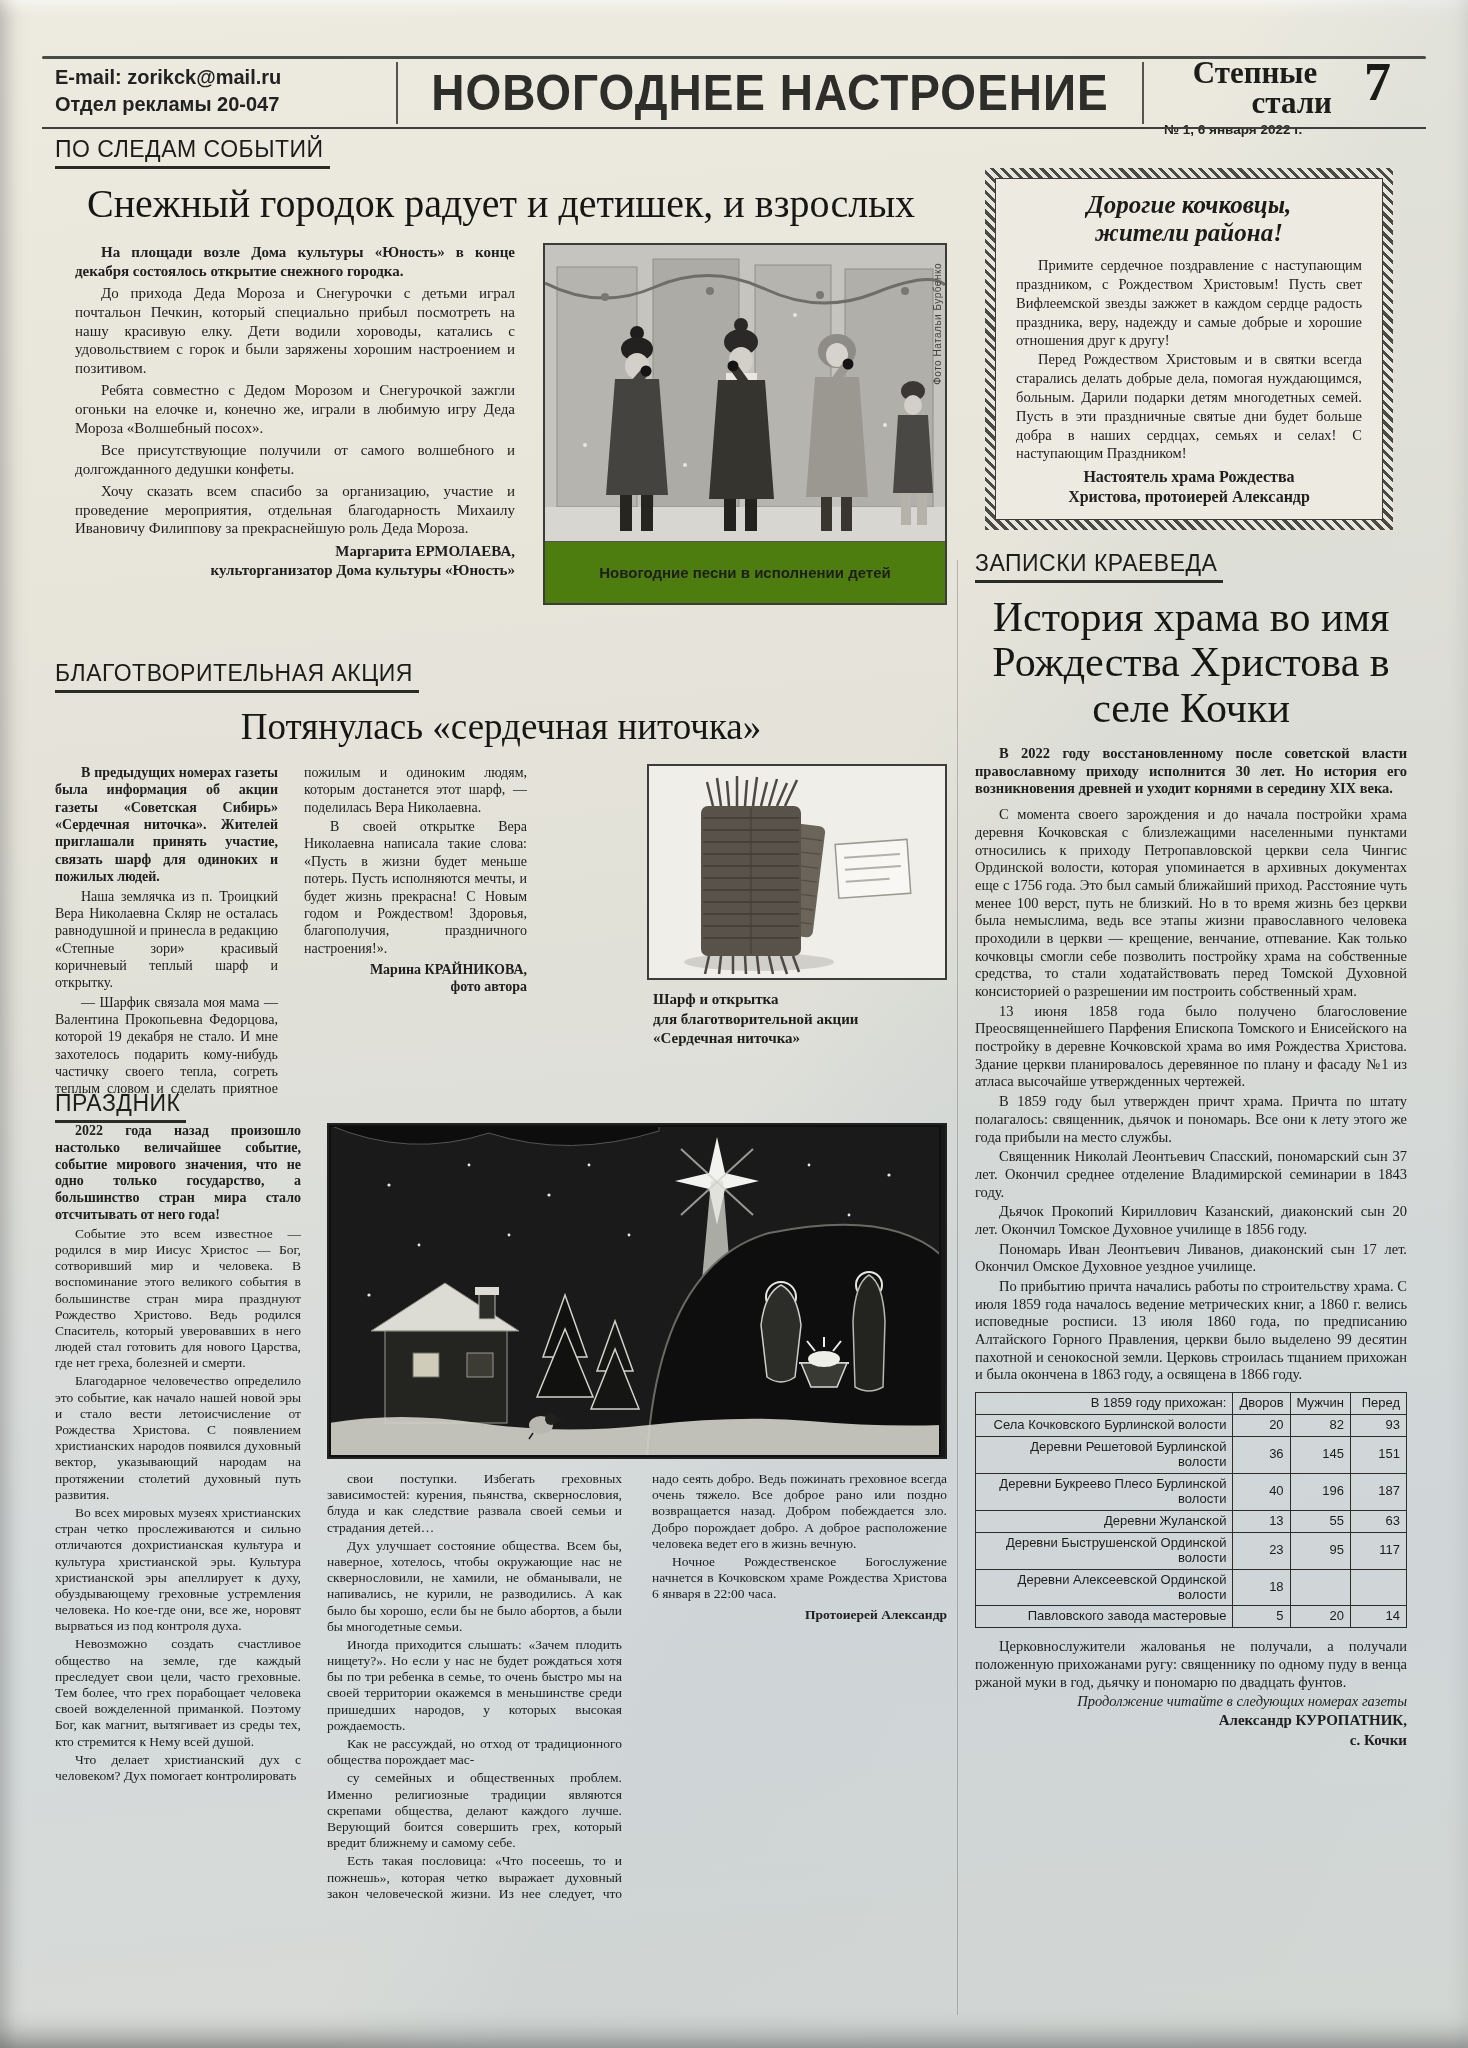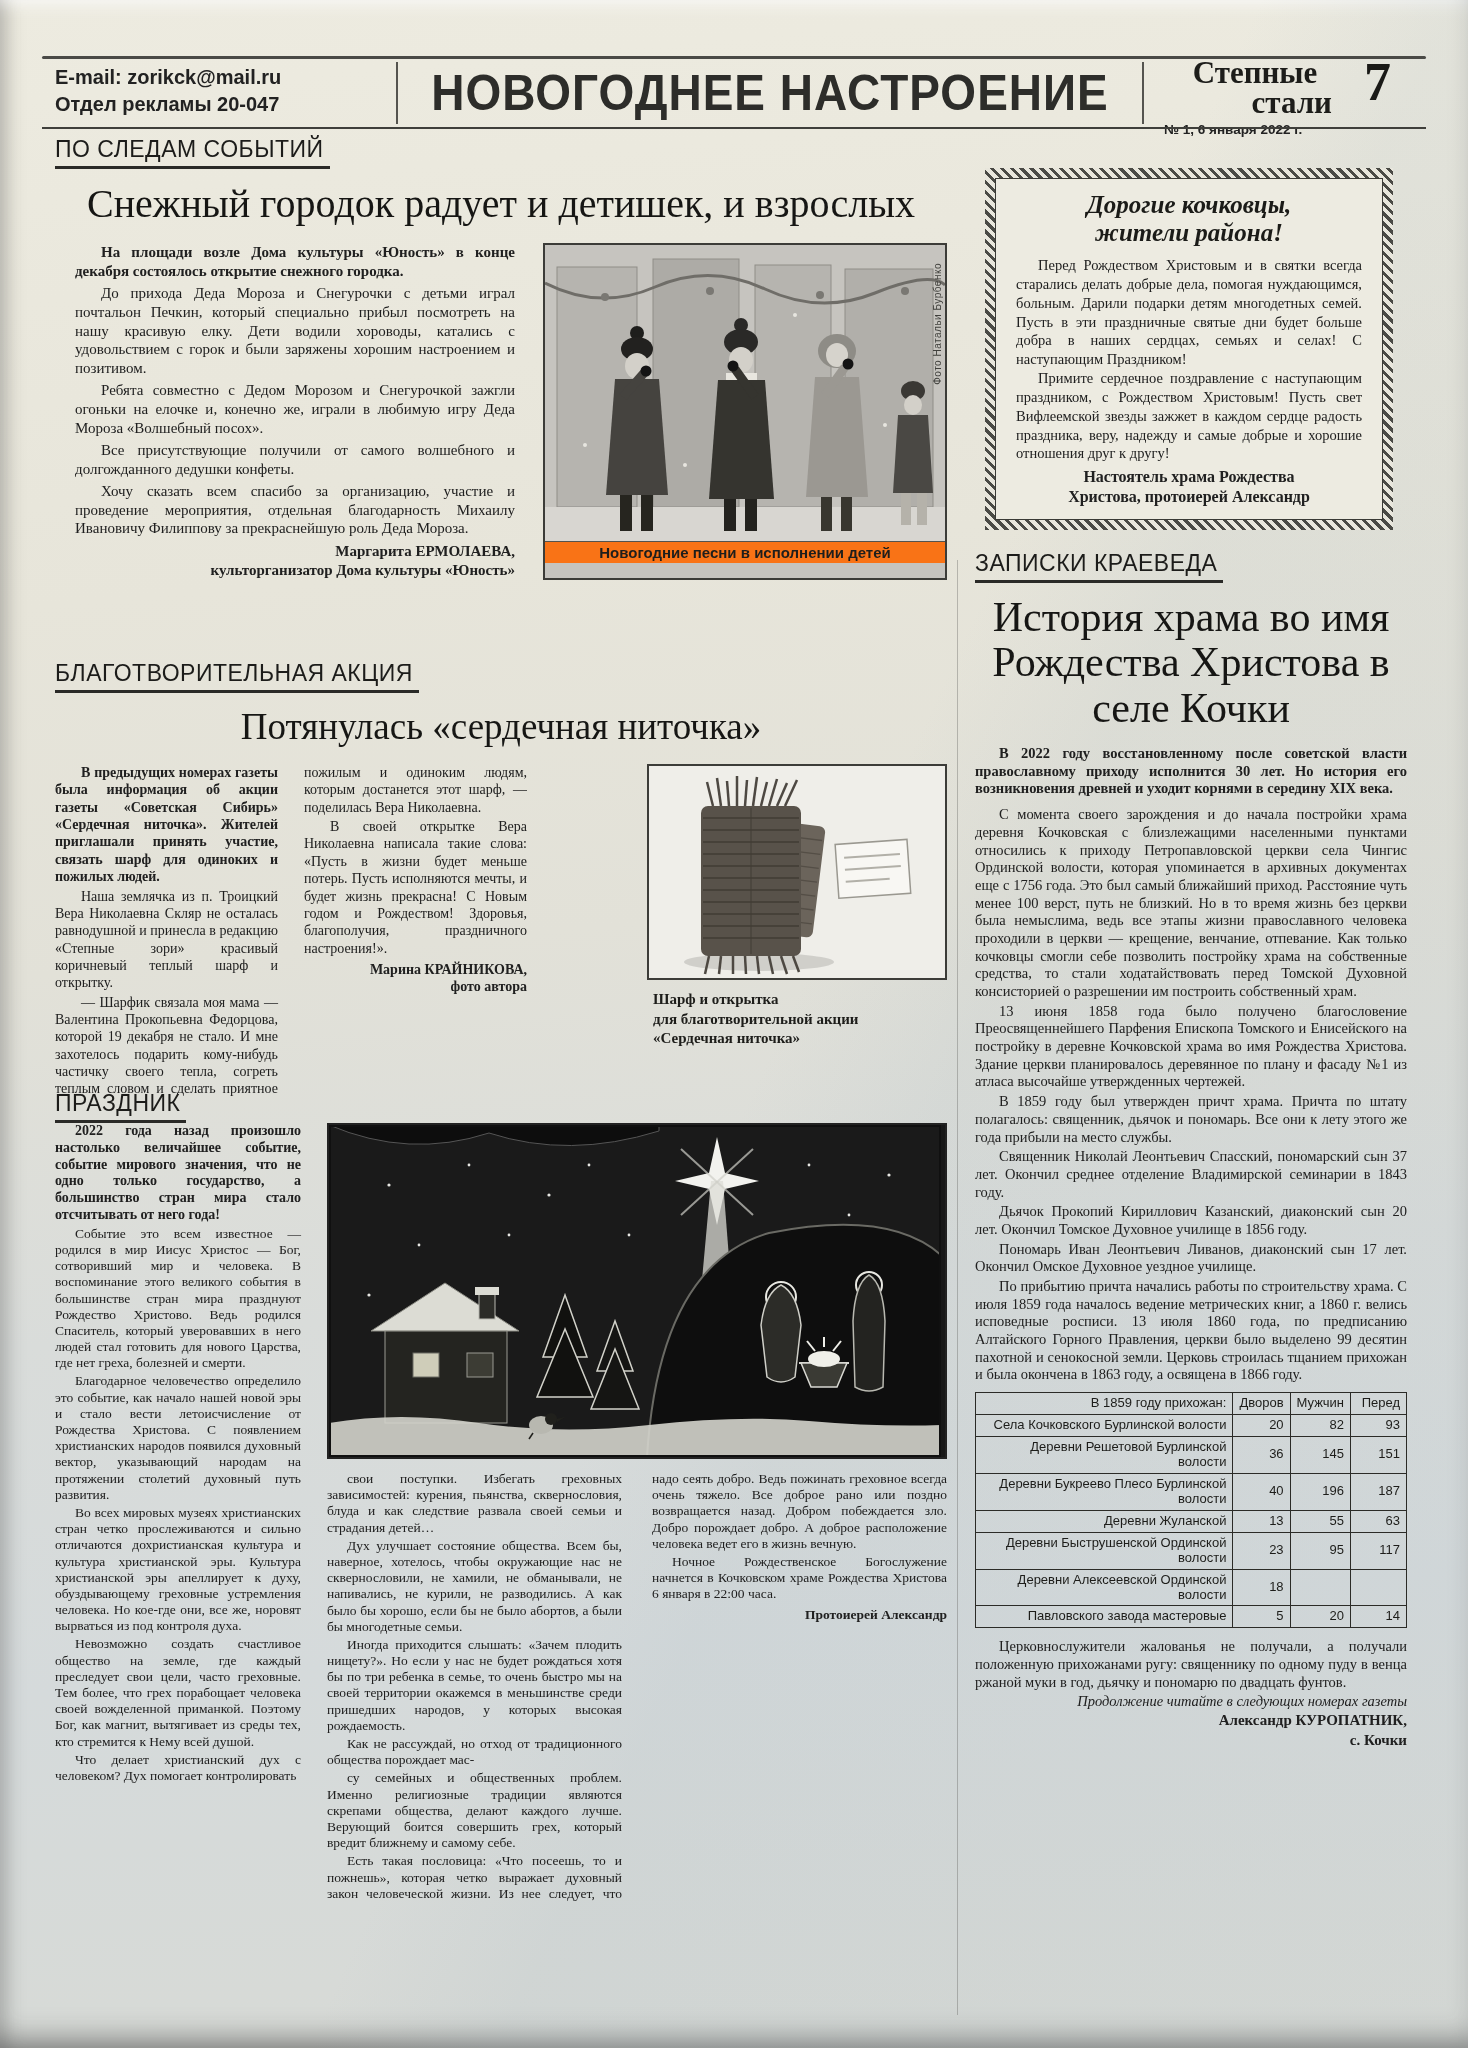--- a/index.html
+++ b/index.html
@@ -39,22 +39,22 @@
   .vert-rule{position:absolute;left:957px;top:560px;width:1px;height:1455px;background:rgba(90,90,86,.35);}
   section,aside,figure{margin:0;padding:0;}
   
   .sec-events{position:absolute;left:55px;top:138px;width:892px;}
   .h-events{font-size:40px;line-height:1.05;margin:14px 0 18px 0;}
   .events-row{display:flex;gap:28px;}
   .events-text{width:458px;font-size:15px;line-height:1.26;margin-left:20px;}
   .events-text p{margin-bottom:3px;}
   .photo1{position:relative;width:404px;border:2px solid #3c3c38;background:#c6c4bf;}
   .photo1 svg{display:block;}
-  .photo1 figcaption{background:#f97316;border-top:1.5px solid #55534e;
-    font-family:"Liberation Sans",sans-serif;font-weight:bold;font-size:15px;text-align:center;padding:2px 4px;color:#1e1e1c;}
+  .photo1 figcaption{background:#4d7c0f;border-top:1.5px solid #55534e;
+    font-family:"Liberation Sans",sans-serif;font-weight:bold;font-size:15px;text-align:center;padding:22px 4px;color:#1e1e1c;}
   .photo-credit{position:absolute;top:18px;right:2px;writing-mode:vertical-rl;transform:rotate(180deg);
     font-family:"Liberation Sans",sans-serif;font-size:10px;color:#3f3f3b;letter-spacing:.5px;}
   
   .greet{position:absolute;left:985px;top:168px;width:408px;height:362px;
     background:repeating-linear-gradient(45deg,#4a4a45 0 3px,#e8e6dc 3px 7px);
     padding:10px;box-sizing:border-box;}
   .greet-inner{position:relative;background:#edebe1;border:1.5px solid #3a3a36;height:100%;box-sizing:border-box;
     padding:10px 20px;overflow:hidden;}
   .greet-title{text-align:center;font-style:italic;font-weight:bold;font-size:25px;line-height:1.1;margin:2px 0 10px 0;color:#1b1b18;}
   .greet p{margin:0;font-size:14.5px;line-height:1.3;text-align:justify;text-indent:22px;}
@@ -195,22 +195,22 @@
     </div>
   </section>
 
   <aside class="greet">
     <div class="greet-inner">
 
       <div class="greet-title">
         <span>Дорогие кочковцы,</span><br>
         <span>жители района!</span>
       </div>
+      <p>Примите сердечное поздравление с наступающим праздником, с Рождеством Христовым! Пусть свет Вифлеемской звезды зажжет в каждом сердце радость праздника, веру, надежду и самые добрые и хорошие отношения друг к другу!</p>
       <p>Перед Рождеством Христовым и в святки всегда старались делать добрые дела, помогая нуждающимся, больным. Дарили подарки детям многодетных семей. Пусть в эти праздничные святые дни будет больше добра в наших сердцах, семьях и селах! С наступающим Праздником!</p>
-      <p>Примите сердечное поздравление с наступающим праздником, с Рождеством Христовым! Пусть свет Вифлеемской звезды зажжет в каждом сердце радость праздника, веру, надежду и самые добрые и хорошие отношения друг к другу!</p>
       <div class="greet-sig">
         <span>Настоятель храма Рождества</span><br>
         <span>Христова, протоиерей Александр</span>
       </div>
     </div>
   </aside>
 
   <section class="sec-charity">
     <span class="kicker">БЛАГОТВОРИТЕЛЬНАЯ АКЦИЯ</span>
     <h1 class="headline h-charity">Потянулась «сердечная ниточка»</h1>

